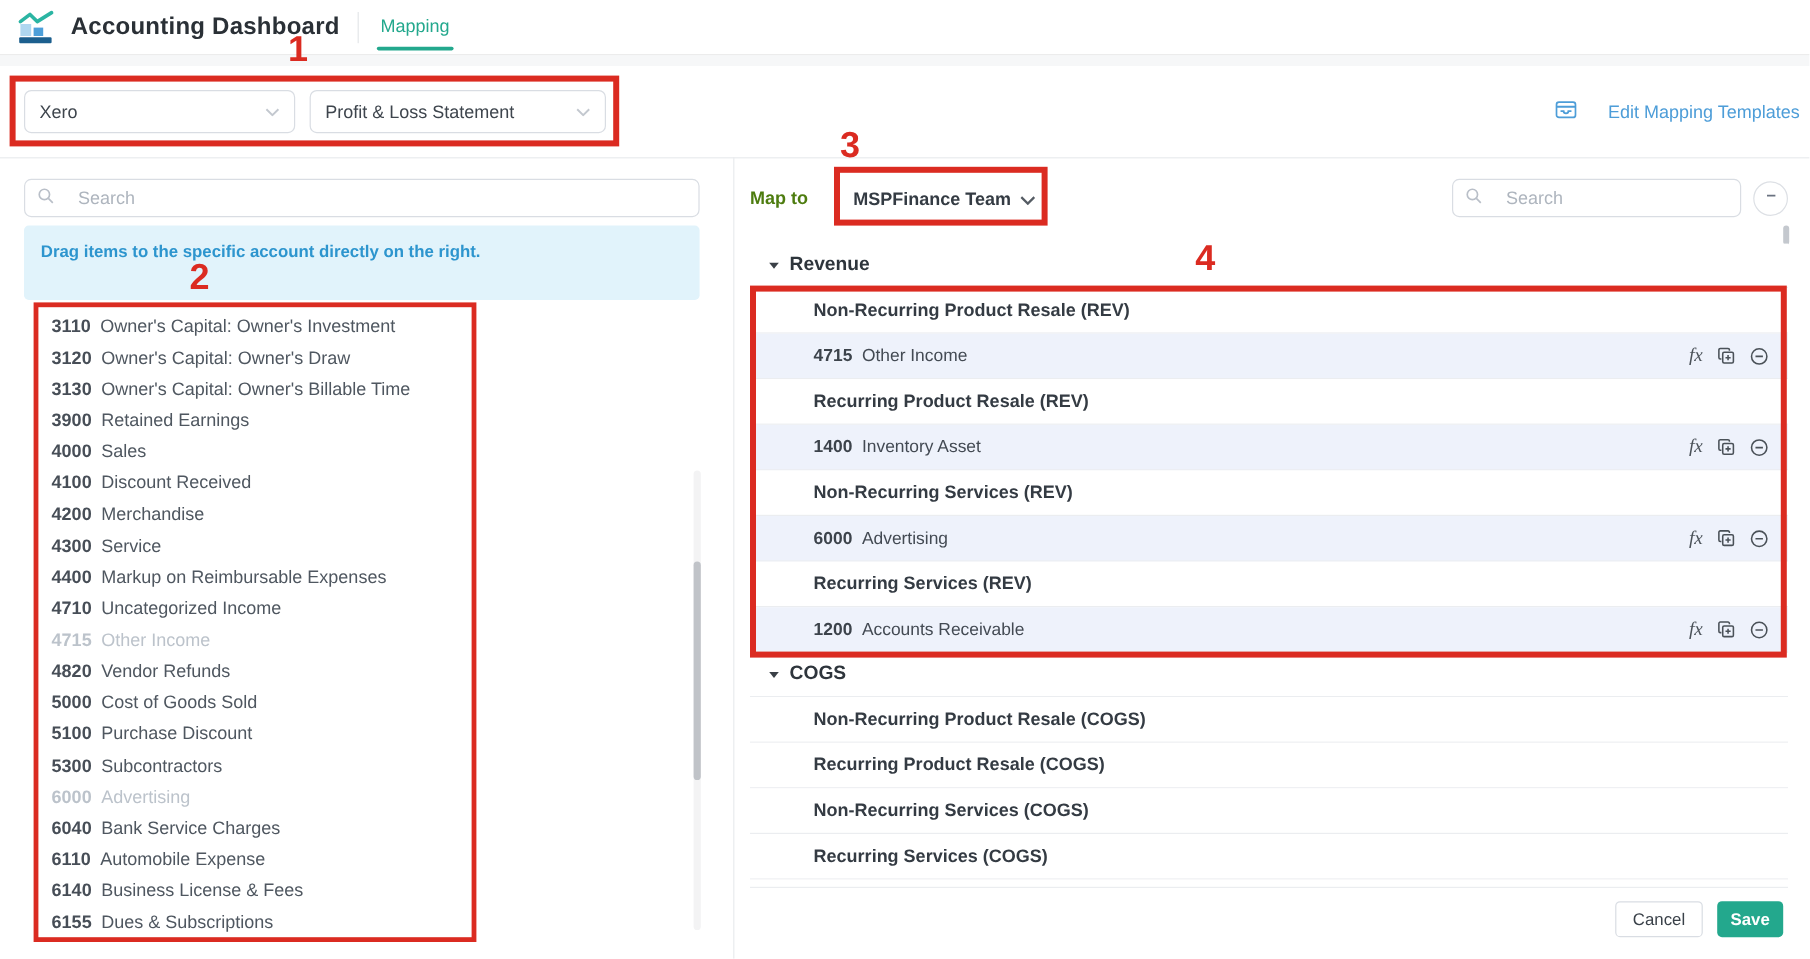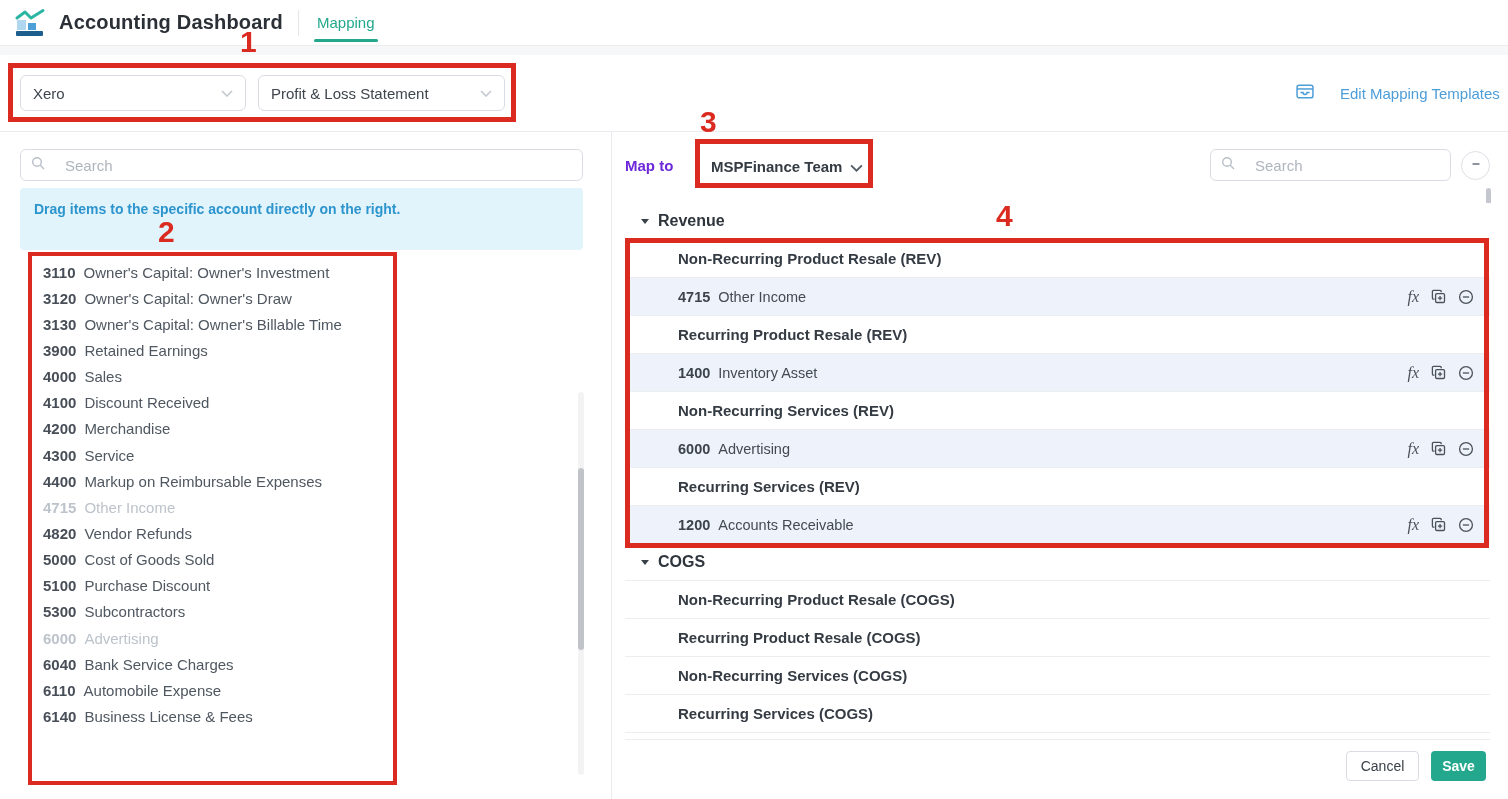--- a/index.html
+++ b/index.html
@@ -69,21 +69,21 @@
   .acct { height:26.15px; display:flex; align-items:center; padding-left:23px; font-size:15px; cursor:grab; }
   .acct .code { font-weight:700; color:#474e57; margin-right:8px; }
   .acct .nm { color:#4f5760; }
   .acct.dis .code, .acct.dis .nm { color:#bcc3cb; }
 
   .lscroll-track { position:absolute; left:578px; top:392px; width:6px; height:383px; background:#f3f3f4; border-radius:3px; }
   .lscroll-thumb { position:absolute; left:578px; top:468px; width:6px; height:182px; background:#c0c3c8; border-radius:3px; }
   .rscroll-thumb { position:absolute; left:1486px; top:188px; width:5px; height:16px; background:#c4c8ce; border-radius:2.5px; }
 
   
-  .map-to { position:absolute; left:625px; top:157px; font-size:15px; font-weight:700; color:#6d28d9; }
+  .map-to { position:absolute; left:625px; top:157px; font-size:15px; font-weight:700; color:#4d7c0f; }
   .team-select {
     position:absolute; left:711px; top:153px; height:26px;
     display:flex; align-items:center; gap:8px;
     font-size:15px; font-weight:700; color:#343b43; cursor:pointer;
   }
   .collapse-btn {
     position:absolute; left:1461px; top:151px; width:29px; height:29px;
     border:1px solid #dde0e5; border-radius:50%; background:#fff;
     display:flex; align-items:center; justify-content:center; cursor:pointer;
   }
@@ -223,20 +223,24 @@
       <span class="nm">Merchandise</span>
     </div>
     <div class="acct">
       <span class="code">4300</span>
       <span class="nm">Service</span>
     </div>
     <div class="acct">
       <span class="code">4400</span>
       <span class="nm">Markup on Reimbursable Expenses</span>
     </div>
+    <div class="acct">
+      <span class="code">4710</span>
+      <span class="nm">Uncategorized Income</span>
+    </div>
     <div class="acct dis">
       <span class="code">4715</span>
       <span class="nm">Other Income</span>
     </div>
     <div class="acct">
       <span class="code">4820</span>
       <span class="nm">Vendor Refunds</span>
     </div>
     <div class="acct">
       <span class="code">5000</span>
@@ -258,20 +262,24 @@
       <span class="code">6040</span>
       <span class="nm">Bank Service Charges</span>
     </div>
     <div class="acct">
       <span class="code">6110</span>
       <span class="nm">Automobile Expense</span>
     </div>
     <div class="acct">
       <span class="code">6140</span>
       <span class="nm">Business License &amp; Fees</span>
+    </div>
+    <div class="acct">
+      <span class="code">6155</span>
+      <span class="nm">Dues &amp; Subscriptions</span>
     </div>
   </div>
 
 <div class="lscroll-track"></div>
 <div class="lscroll-thumb"></div>
 <div class="rscroll-thumb"></div>
 
 <div class="map-to">Map to</div>
 <div class="team-select">
   <span>MSPFinance Team</span>

